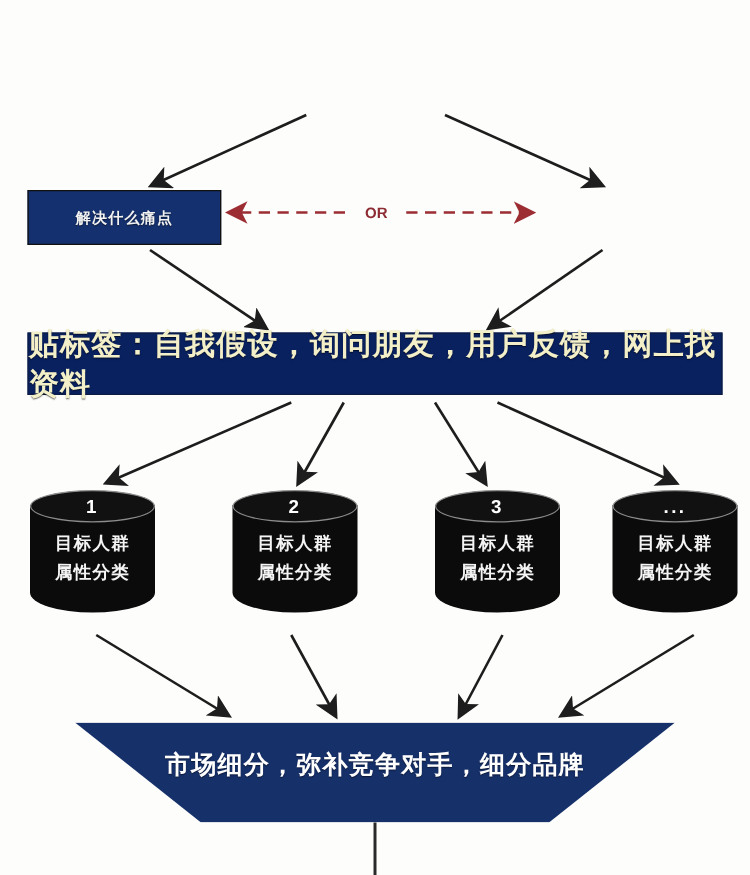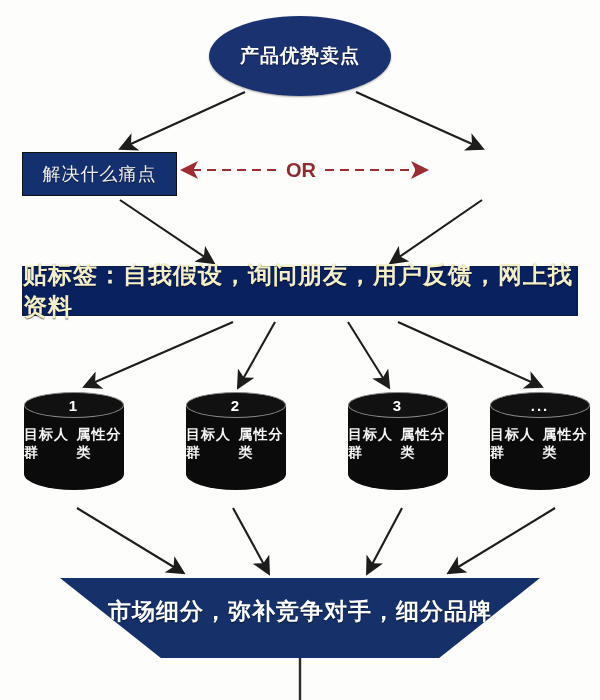--- a/index.html
+++ b/index.html
@@ -29,28 +29,28 @@
 
   
   .obox{
     top:152px;width:155px;height:44px;
     background:#14306e;border:1px solid #111;
     display:flex;align-items:center;justify-content:center;
   }
   .obox.left{left:22px;}
   .obox.right{left:432px;}
   .obox .txt{
-    color:#f2f2f2;font-weight:normal;font-size:18px;letter-spacing:1px;
+    color:#f2f2f2;font-weight:bold;font-size:12px;letter-spacing:1px;
     text-shadow:0 1px 1px rgba(0,0,0,.55);
   }
 
   .orlabel{
     left:279px;top:160px;width:44px;height:20px;
     display:flex;align-items:center;justify-content:center;
-    color:#8d2b33;font-weight:bold;font-size:20px;
+    color:#8d2b33;font-weight:bold;font-size:12px;
     background:#fdfdfb;
   }
 
   
   .tagbar{
     left:22px;top:266px;width:556px;height:50px;
     background:#0a2160;border:1px solid #0c1c44;
     display:flex;align-items:center;justify-content:center;
   }
   .tagbar .txt{
@@ -69,36 +69,36 @@
     background:#111;border-radius:50%;
     border:1px solid #8c8c8c;box-sizing:border-box;
   }
   .cyl .num{
     position:absolute;left:0;top:1px;width:100px;height:24px;
     display:flex;align-items:center;justify-content:center;
     color:#ffffff;font-weight:bold;font-size:15px;letter-spacing:2px;
   }
   .cyl .lines{
     position:absolute;left:0;top:34px;width:100px;
-    display:flex;flex-direction:row;align-items:center;gap:5px;
+    display:flex;flex-direction:column;align-items:center;gap:5px;
   }
   .cyl .lines span{
     color:#f4f4f4;font-weight:bold;font-size:14px;letter-spacing:1px;
   }
   .c1{left:24px;} .c2{left:186px;} .c3{left:348px;} .c4{left:490px;}
 
   
   .funnel{
     left:60px;top:578px;width:480px;height:80px;
     background:#16306a;
     clip-path:polygon(0 0,100% 0,79% 100%,21% 100%);
     display:flex;align-items:center;justify-content:center;
   }
   .funnel .txt{
-    color:#ffffff;font-weight:bold;font-size:23px;letter-spacing:1px;
+    color:#ffffff;font-weight:bold;font-size:20px;letter-spacing:1px;
     text-shadow:0 1px 1px rgba(0,0,0,.5);
     margin-bottom:14px;
   }
 </style>
 </head>
 <body>
 
 <div id="stage">
 
   <svg id="wires" viewBox="0 0 600 700" xmlns="http://www.w3.org/2000/svg">
@@ -126,23 +126,20 @@
     <line x1="398" y1="322" x2="540" y2="386" stroke="#1d1d1d" stroke-width="2.1" marker-end="url(#ah)"></line>
 
     <line x1="77" y1="508" x2="182" y2="572" stroke="#1d1d1d" stroke-width="2.1" marker-end="url(#ah)"></line>
     <line x1="233" y1="508" x2="268" y2="572" stroke="#1d1d1d" stroke-width="2.1" marker-end="url(#ah)"></line>
     <line x1="402" y1="508" x2="368" y2="572" stroke="#1d1d1d" stroke-width="2.1" marker-end="url(#ah)"></line>
     <line x1="555" y1="508" x2="450" y2="572" stroke="#1d1d1d" stroke-width="2.1" marker-end="url(#ah)"></line>
 
     <line x1="300" y1="658" x2="300" y2="700" stroke="#2a2a2a" stroke-width="2.4"></line>
   </svg>
 
-  <div class="node ellipse">
-    <span class="txt">产品优势卖点</span>
-  </div>
 
   <div class="node obox left">
     <span class="txt">解决什么痛点</span>
   </div>
   <div class="node orlabel">OR</div>
 
   <div class="node tagbar">
     <span class="txt">贴标签：自我假设，询问朋友，用户反馈，网上找资料</span>
   </div>
 

